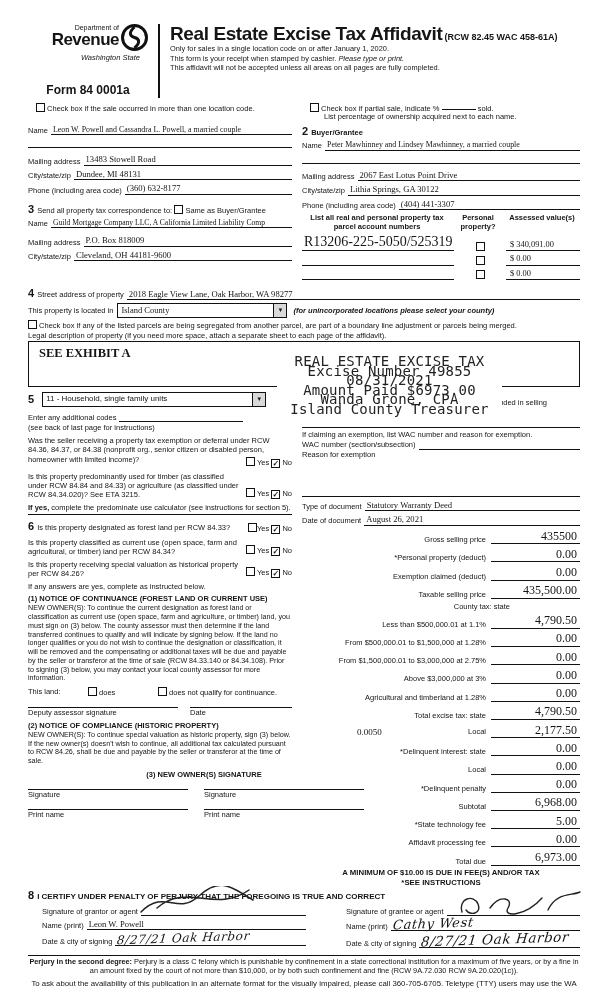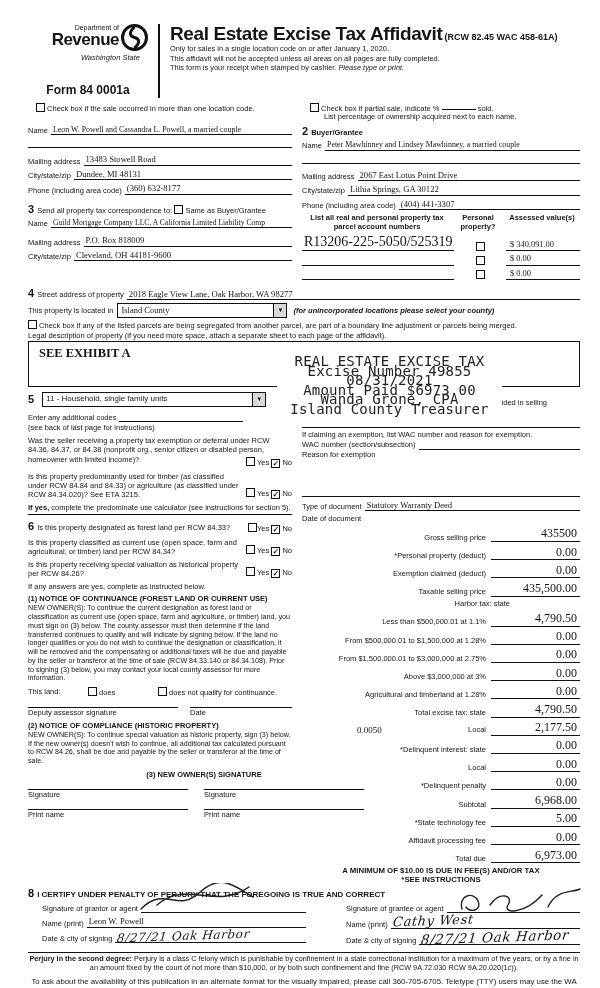--- a/index.html
+++ b/index.html
@@ -80,22 +80,22 @@
       </div>
       <div class="state">Washington State</div>
       <div class="formno" style="text-align:center">Form 84 0001a</div>
     </div>
     <div class="hright">
       <div>
         <span class="title">Real Estate Excise Tax Affidavit</span>
         <span class="rcw">(RCW 82.45 WAC 458-61A)</span>
       </div>
       <div class="sub">Only for sales in a single location code on or after January 1, 2020.</div>
+      <div class="sub"><span>This form is your receipt when stamped by cashier. </span><span class="i">Please type or print.</span></div>
       <div class="sub">This affidavit will not be accepted unless all areas on all pages are fully completed.</div>
-      <div class="sub"><span>This form is your receipt when stamped by cashier. </span><span class="i">Please type or print.</span></div>
     </div>
   </div>
 
   <div class="cols" style="margin-bottom:3px">
     <div class="lcol" style="padding-left:8px">
       <span class="cb"></span>
       <span>Check box if the sale occurred in more than one location code.</span>
     </div>
     <div class="rcol">
       <div><span class="cb"></span>
@@ -299,40 +299,41 @@
       <div>Reason for exemption</div>
       <div class="fl" style="margin-top:28px">
           <span class="fill"></span>
         </div>
       <div class="fl" style="margin-top:2px">
           <span class="lb">Type of document</span>
           <span class="fill">Statutory Warranty Deed</span>
         </div>
       <div class="fl">
           <span class="lb">Date of document</span>
+          <span class="fill">August 26, 2021</span>
         </div>
 
       <div class="prw">
           <span class="plbl">Gross selling price</span>
           <span class="pval">435500</span>
         </div>
       <div class="prw">
           <span class="plbl">*Personal property (deduct)</span>
           <span class="pval">0.00</span>
         </div>
       <div class="prw">
           <span class="plbl">Exemption claimed (deduct)</span>
           <span class="pval">0.00</span>
         </div>
       <div class="prw">
           <span class="plbl">Taxable selling price</span>
           <span class="pval">435,500.00</span>
         </div>
       <div class="prw">
-          <span class="plbl" style="padding-right:70px">Harbor tax: state</span>
+          <span class="plbl" style="padding-right:70px">County tax: state</span>
         </div>
       <div class="prw">
           <span class="plbl">Less than $500,000.01 at 1.1%</span>
           <span class="pval">4,790.50</span>
         </div>
       <div class="prw">
           <span class="plbl">From $500,000.01 to $1,500,000 at 1.28%</span>
           <span class="pval">0.00</span>
         </div>
       <div class="prw">

